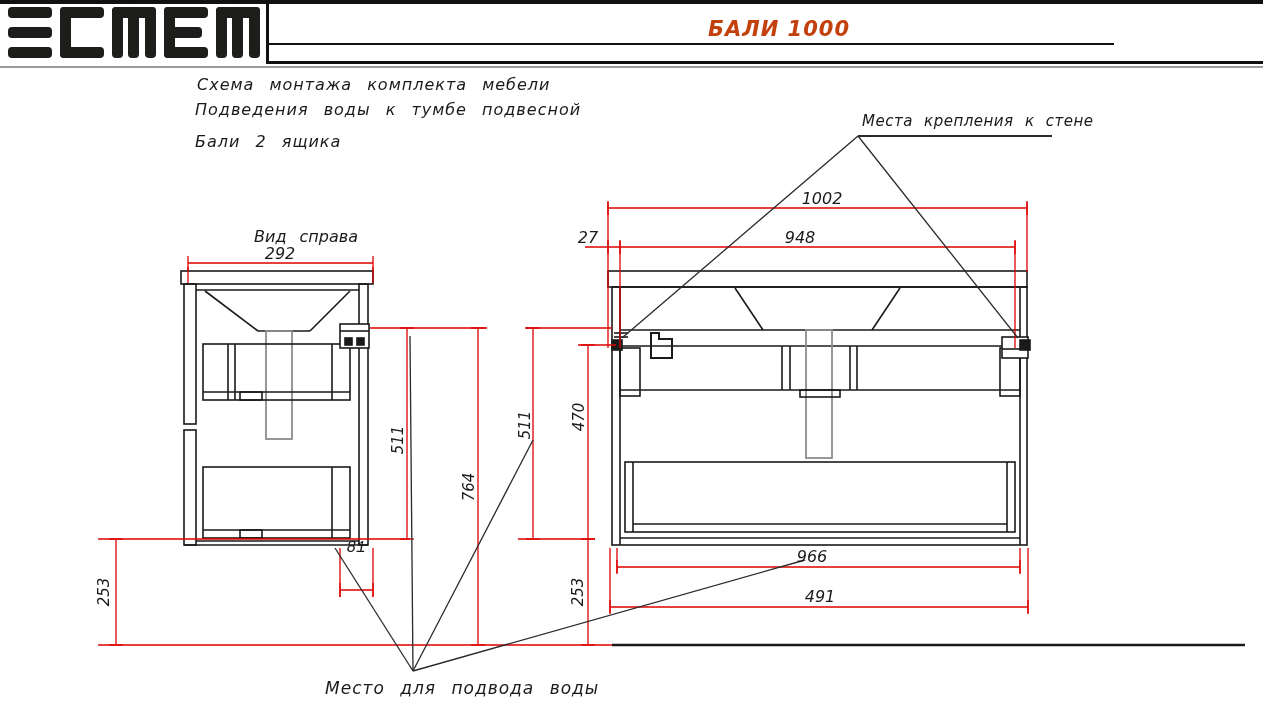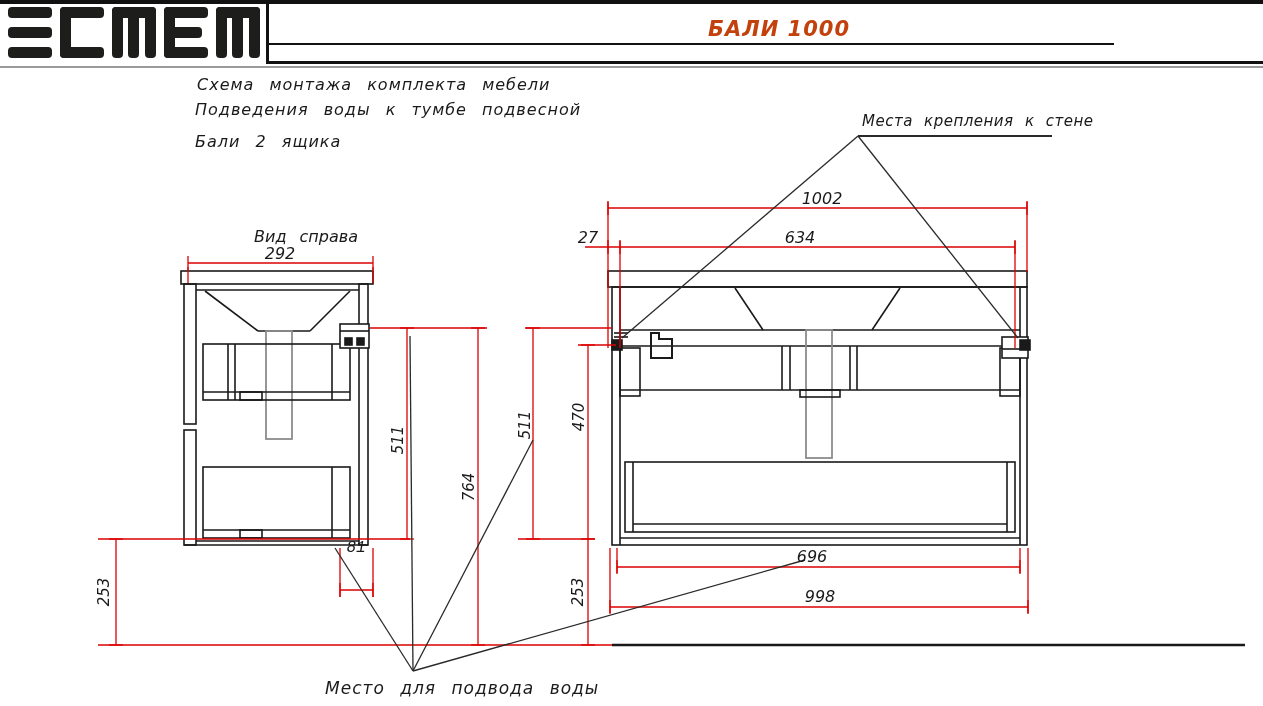--- a/index.html
+++ b/index.html
@@ -226,24 +226,24 @@
   <div class="lbl desc" style="left:195px;top:101px;">Подведения  воды  к  тумбе  подвесной</div>
   <div class="lbl desc" style="left:197px;top:76px;">Схема  монтажа  комплекта  мебели</div>
   <div class="lbl desc" style="left:195px;top:126px;margin-top:7px;">Бали  2  ящика</div>
 
   <div class="lbl note" style="left:862px;top:113px;">Места  крепления  к  стене</div>
   <div class="lbl big-note" style="left:325px;top:679px;">Место  для  подвода  воды</div>
   <div class="lbl view-label" style="left:306px;top:228px;text-align:right;">Вид  справа</div>
 
   <div class="lbl dim" style="left:280px;top:245px;">292</div>
   <div class="lbl dim" style="left:822px;top:190px;">1002</div>
-  <div class="lbl dim" style="left:800px;top:229px;">634</div>
+  <div class="lbl dim" style="left:800px;top:229px;">948</div>
   <div class="lbl dim" style="left:588px;top:229px;text-align:right;">27</div>
-  <div class="lbl dim" style="left:812px;top:548px;">696</div>
-  <div class="lbl dim" style="left:820px;top:588px;">998</div>
+  <div class="lbl dim" style="left:812px;top:548px;">966</div>
+  <div class="lbl dim" style="left:820px;top:588px;">491</div>
   <div class="lbl dim" style="left:356px;top:540px;font-family:Liberation Mono, monospace;">81</div>
 
   <div class="lbl vdim" style="left:398px;top:440px;">511</div>
   <div class="lbl vdim" style="left:469px;top:487px;">764</div>
   <div class="lbl vdim" style="left:525px;top:425px;">511</div>
   <div class="lbl vdim" style="left:579px;top:417px;">470</div>
   <div class="lbl vdim" style="left:578px;top:592px;">253</div>
   <div class="lbl vdim" style="left:104px;top:592px;">253</div>
 
 </div>

